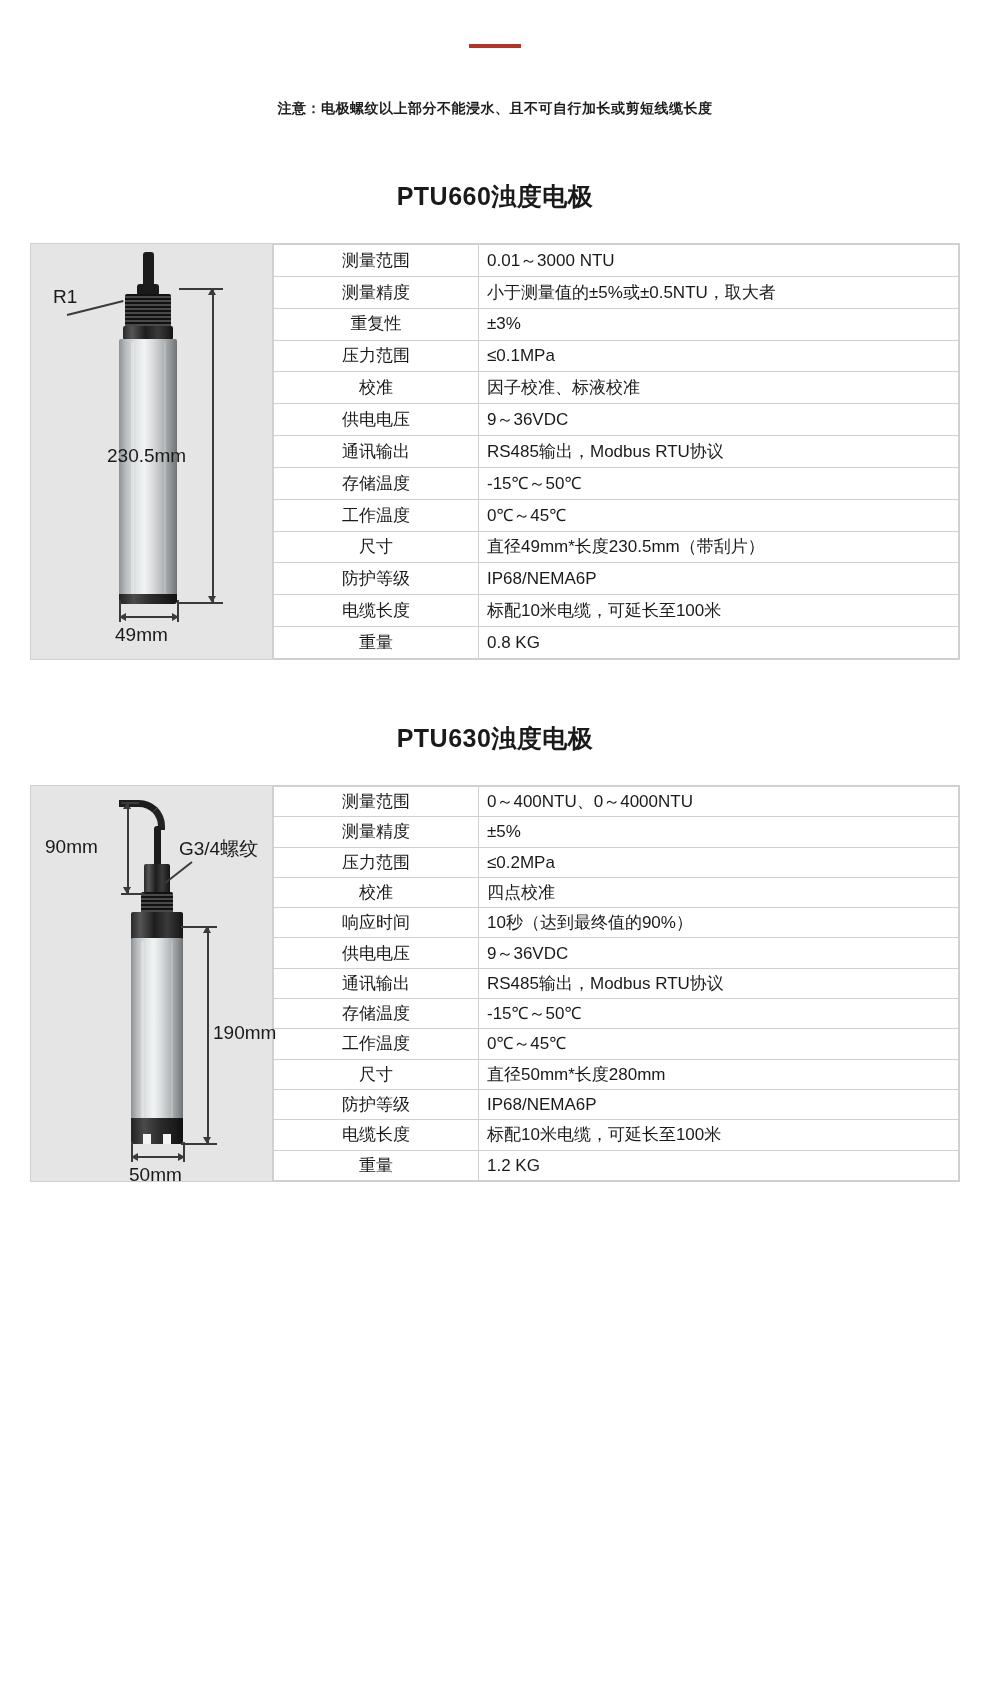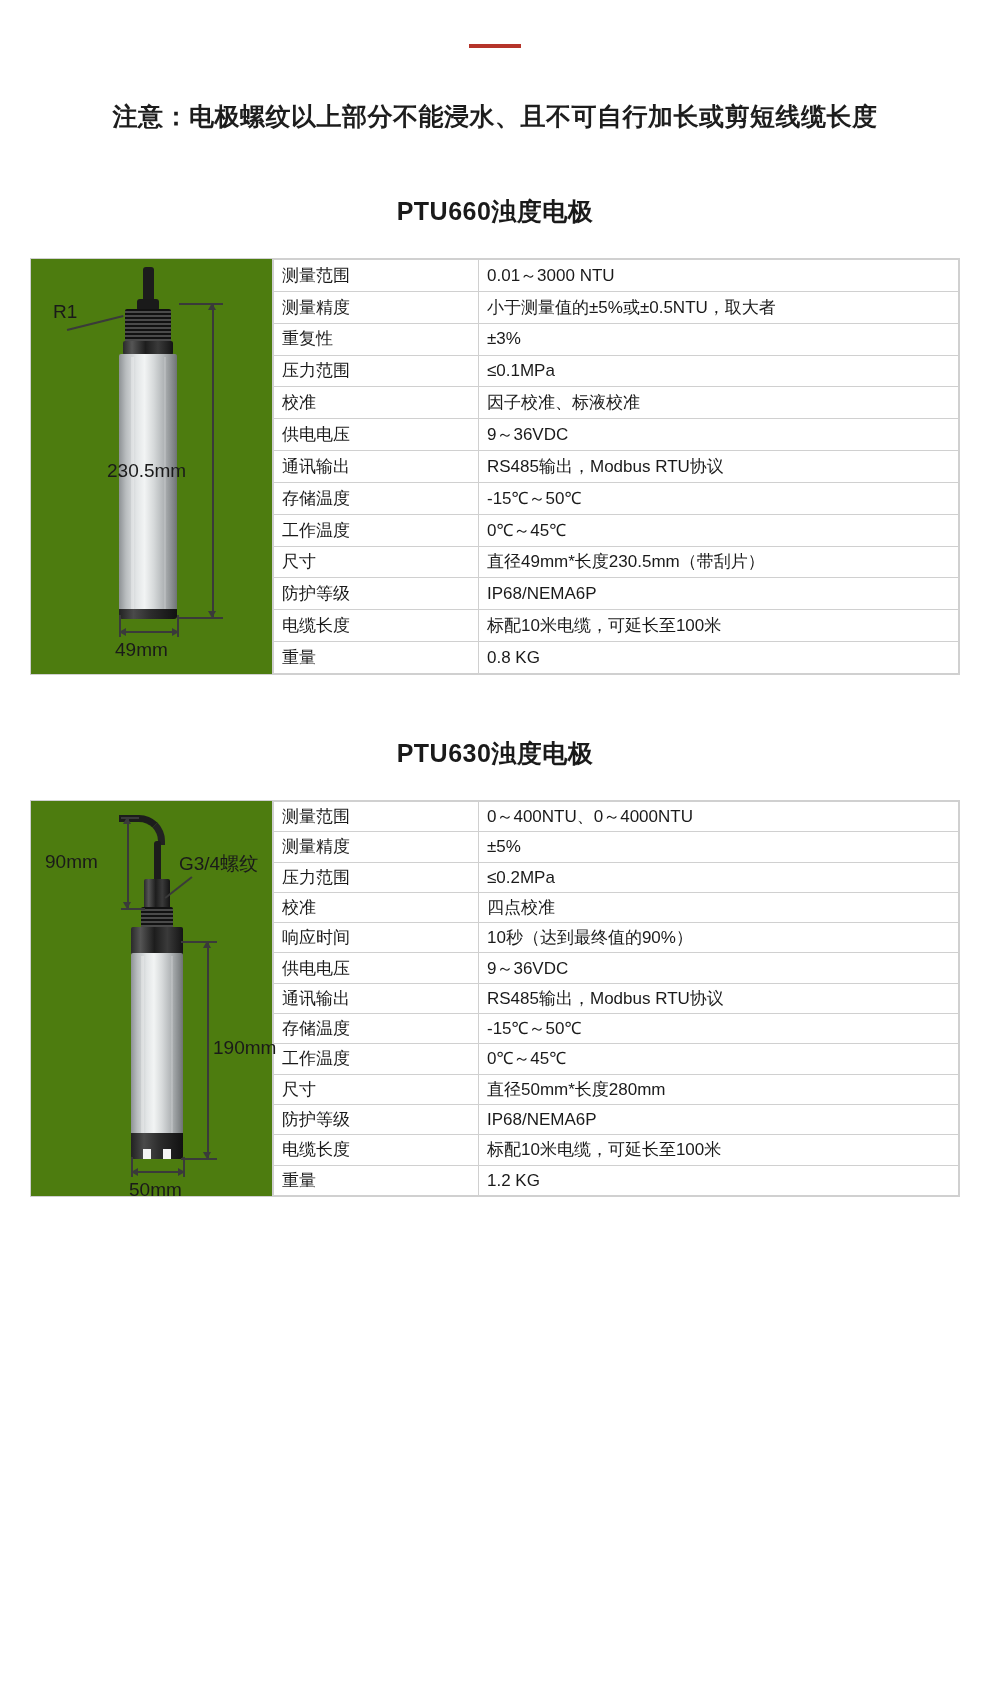--- a/index.html
+++ b/index.html
@@ -35,21 +35,21 @@
     font-family: "Liberation Sans", sans-serif;
   }
   .title-rule {
     width: 52px;
     height: 4px;
     background: #b5342a;
     margin: 44px auto 0 auto;
   }
   .notice {
     text-align: center;
-    font-size: 25px;
+    font-size: 14px;
     font-weight: bold;
     color: #1d1d1d;
     margin-top: 52px;
     letter-spacing: 0.5px;
   }
   .service-note {
     text-align: right;
     font-size: 20px;
     color: #9a9a9a;
     margin-top: 42px;
@@ -74,21 +74,21 @@
     display: flex;
     border: 1px solid #d0d0d0;
     margin: 0 30px;
     background: #fff;
   }
 
   
   .img-panel {
     width: 242px;
     flex: 0 0 242px;
-    background: #4d7c0f;
+    background: #e5e5e5;
     position: relative;
     border-right: 1px solid #d0d0d0;
     text-decoration: underline;
   }
 
   
   .dimline {
     position: absolute;
     background: #3a3a3a;
   }
@@ -189,20 +189,21 @@
   }
   .spec-table tr { height: 29.8px; }
   .spec-table td {
     border: 1px solid #d0d0d0;
     padding: 3px 8px;
     color: #1a1a1a;
     line-height: 1.25;
   }
   .spec-table td.label {
     width: 205px;
+    text-align: center;
     white-space: nowrap;
   }
   .spec-table td.value {
     padding-left: 8px;
     white-space: nowrap;
   }
 
   .block-630 .spec-table tr { height: 30.2px; }
 </style>
 </head>

